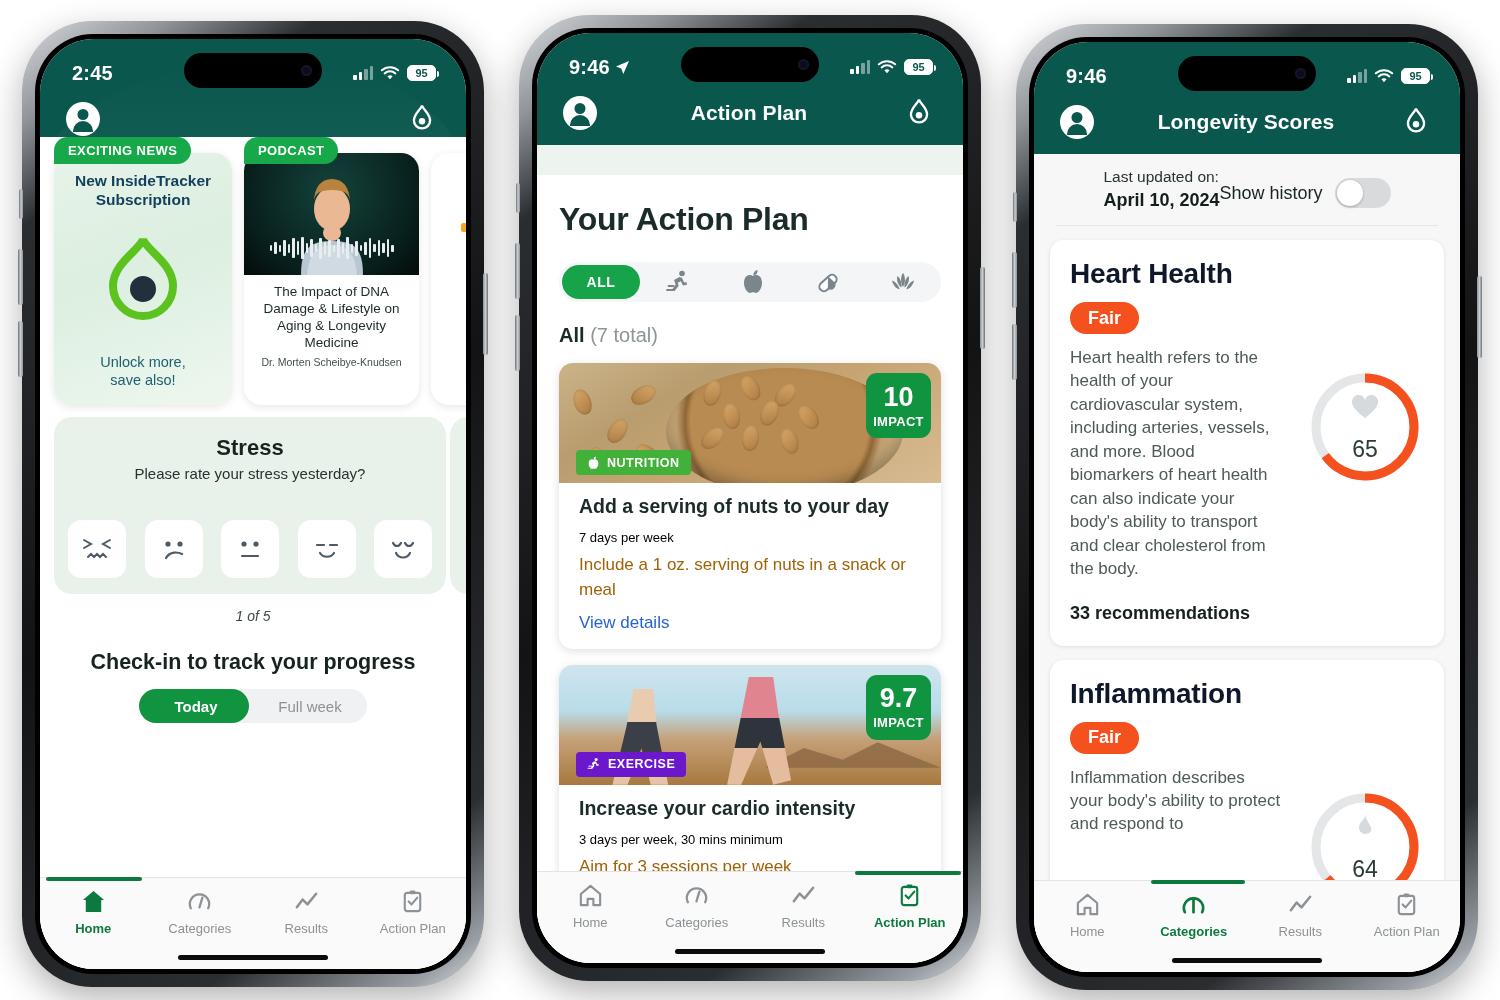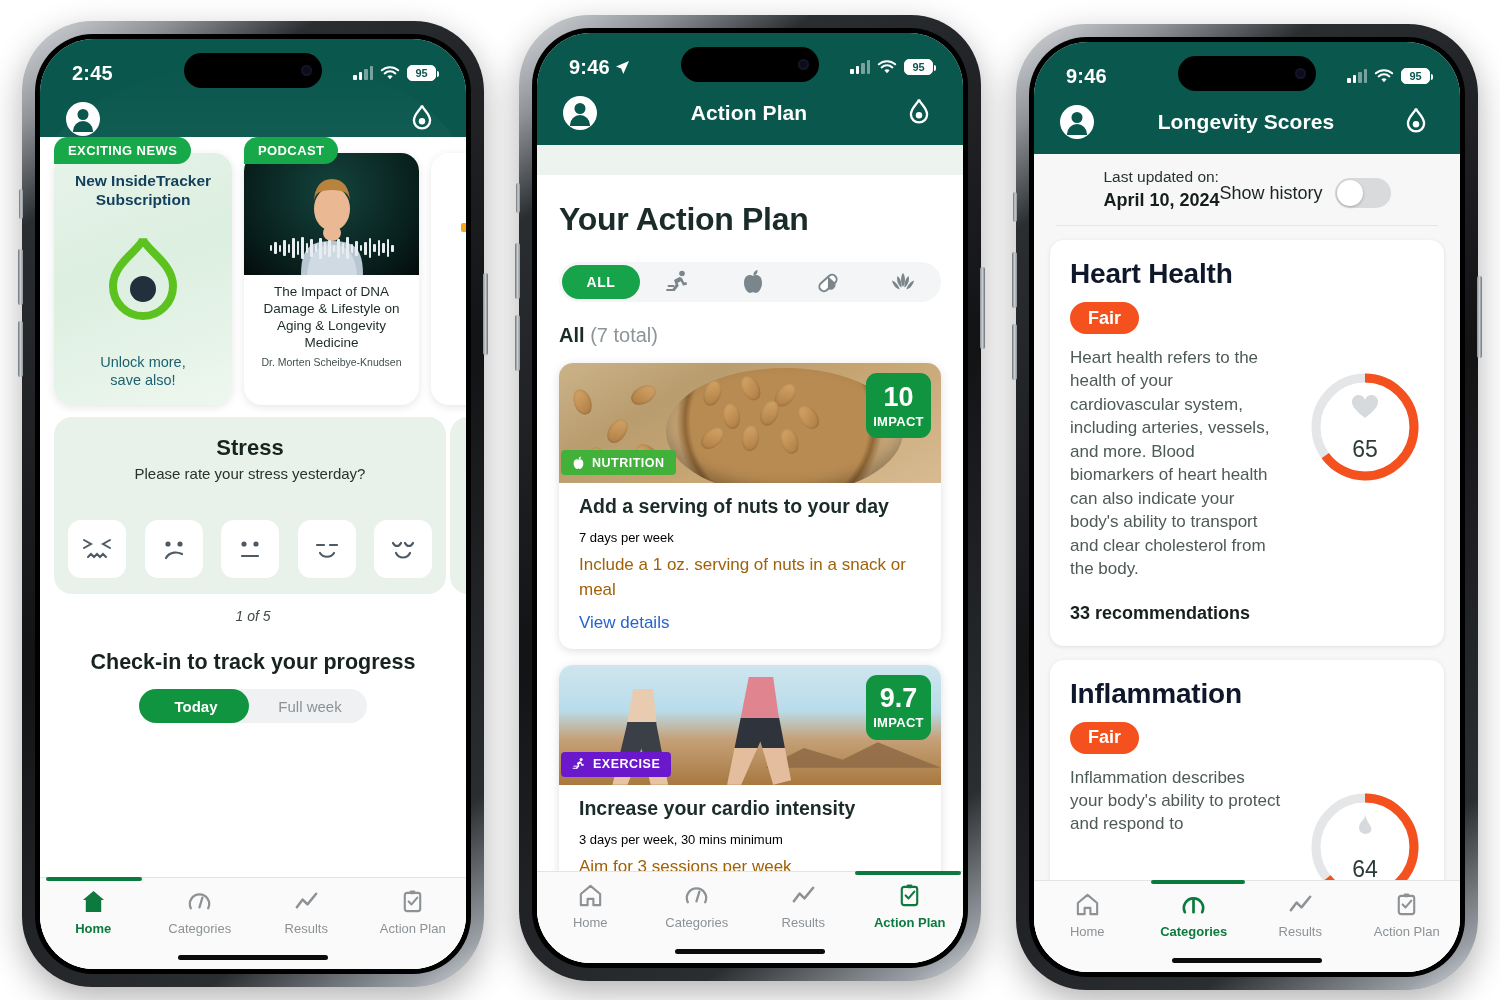--- a/index.html
+++ b/index.html
@@ -216,21 +216,21 @@
   .r2 { left:44%; width:64px; height:108px;
       background: linear-gradient(180deg,#e08490 0 38%, #2f333c 38% 66%, #e3bd9e 66% 100%);
       clip-path: polygon(34% 0,72% 0,80% 34%,100% 96%,72% 100%,52% 60%,22% 100%,0 100%,22% 36%); }
   .mountain { position:absolute; right:0; bottom:14%; width:46%; height:26%;
       background:#8e6a45; clip-path: polygon(0 100%, 22% 36%, 44% 74%, 64% 18%, 100% 100%); opacity:.85;}
   .impact { position:absolute; right:10px; top:10px; width:65px;height:65px;border-radius:11px;
       background:#119440; color:#fff; display:flex;flex-direction:column;
       align-items:center;justify-content:center; line-height:1;}
   .impact .v { font-size:27px; font-weight:700; }
   .impact .k { font-size:13px; font-weight:600; margin-top:4px; letter-spacing:.3px;}
-  .catchip { position:absolute; left:2px; bottom:8px; height:25px; border-radius:4px;
+  .catchip { position:absolute; left:17px; bottom:8px; height:25px; border-radius:4px;
       display:flex;align-items:center;gap:7px; padding:0 11px; color:#fff;
       font-size:12.5px; font-weight:700; letter-spacing:.5px;}
   .catchip.nutrition { background:#41b13a; }
   .catchip.exercise { background:#6b17cc; }
   .acard-body { padding: 12px 20px 16px; }
   .acard-body h4 { font-size:19.5px; font-weight:700; color:#1b2b29; line-height:1.2;}
   .acard-body .freq { font-size:13px; color:#000000; margin-top:12px; }
   .acard-body .desc { font-size:17px; color:#a16207; margin-top:8px; line-height:1.42;}
   .acard-body .vd { font-size:17px; color:#2564cf; margin-top:11px; display:inline-block;}
 

